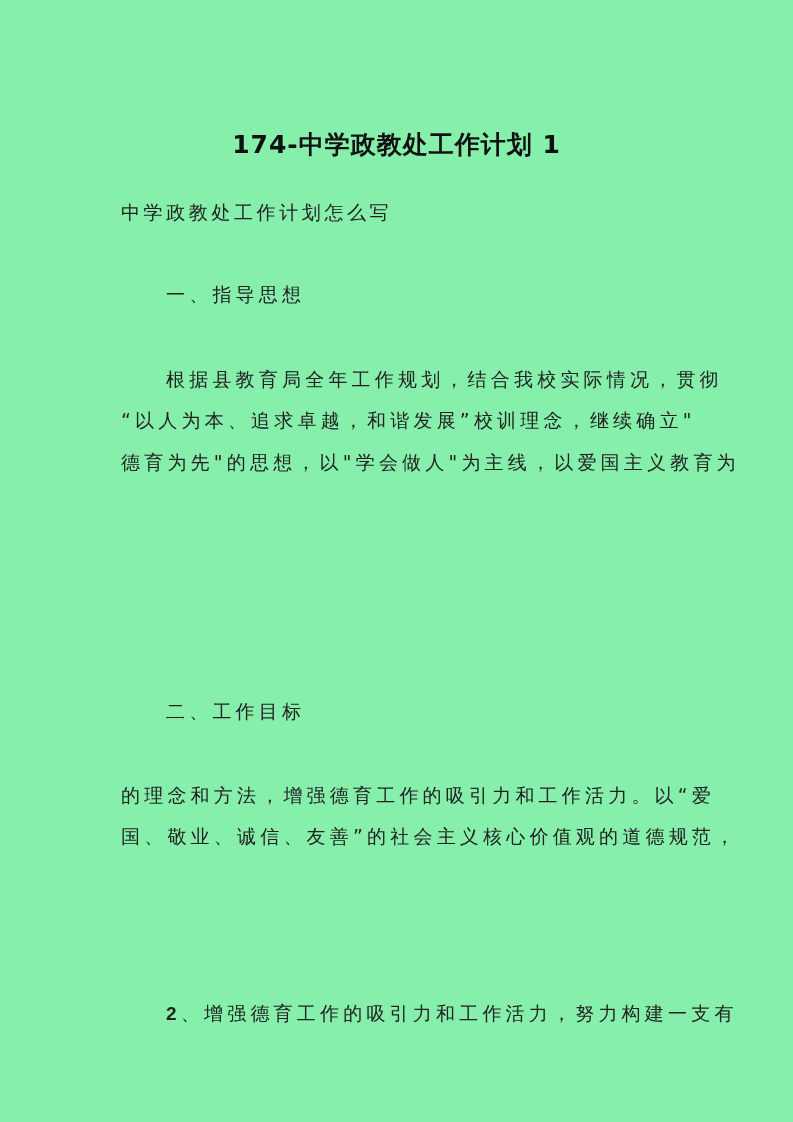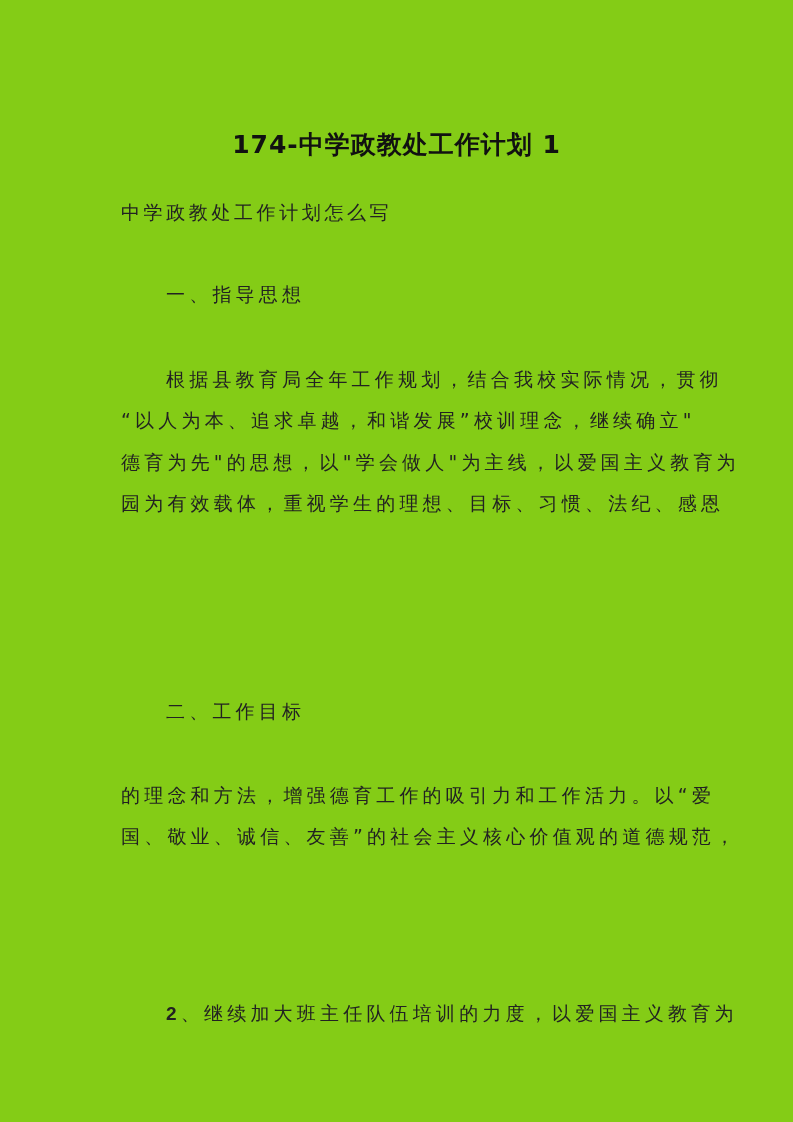--- a/index.html
+++ b/index.html
@@ -13,21 +13,21 @@
       position: relative;
       overflow: hidden;
       font-family: "DejaVu Sans", sans-serif;
       color: #1a1a1a;
     }
     .page {
       position: absolute;
       left: 0; top: 0;
       width: 793px;
       height: 1122px;
-      background: #84cc16;
+      background: #86efac;
     }
     .title {
       position: absolute;
       top: 128px;
       left: 0;
       width: 793px;
       text-align: center;
       font-size: 25px;
       font-weight: bold;
       letter-spacing: 1px;
@@ -77,28 +77,27 @@
   <div class="content">
 
     <p class="line-block subtitle">中学政教处工作计划怎么写</p>
 
     <p class="line-block h1 indent">一、指导思想</p>
 
     <div class="line-block p1">
       <span class="p-line" style="padding-left:45px">根据县教育局全年工作规划，结合我校实际情况，贯彻</span>
       <span class="p-line">“以人为本、追求卓越，和谐发展”校训理念，继续确立"</span>
       <span class="p-line">德育为先"的思想，以"学会做人"为主线，以爱国主义教育为</span>
-      <span class="p-line">园为有效载体，重视学生的理想、目标、习惯、法纪、感恩</span>
     </div>
 
     <p class="line-block h2 indent">二、工作目标</p>
 
     <div class="line-block p2">
       <span class="p-line">的理念和方法，增强德育工作的吸引力和工作活力。以“爱</span>
       <span class="p-line">国、敬业、诚信、友善”的社会主义核心价值观的道德规范，</span>
     </div>
 
     <div class="line-block p3">
-      <span class="p-line" style="padding-left:45px"><span class="num">2</span><span>、继续加大班主任队伍培训的力度，以爱国主义教育为</span></span>
+      <span class="p-line" style="padding-left:45px"><span class="num">2</span><span>、增强德育工作的吸引力和工作活力，努力构建一支有</span></span>
     </div>
 
   </div>
 </div>
 
 </body></html>

